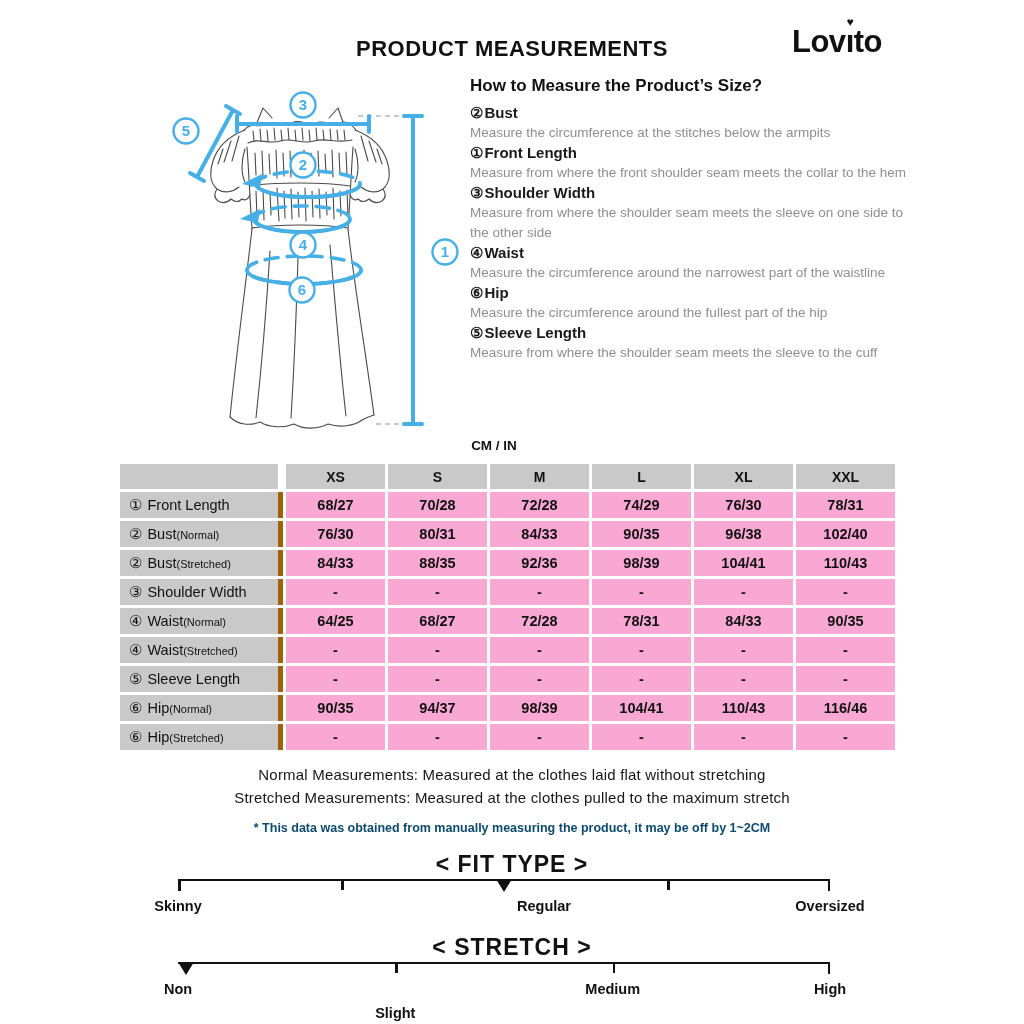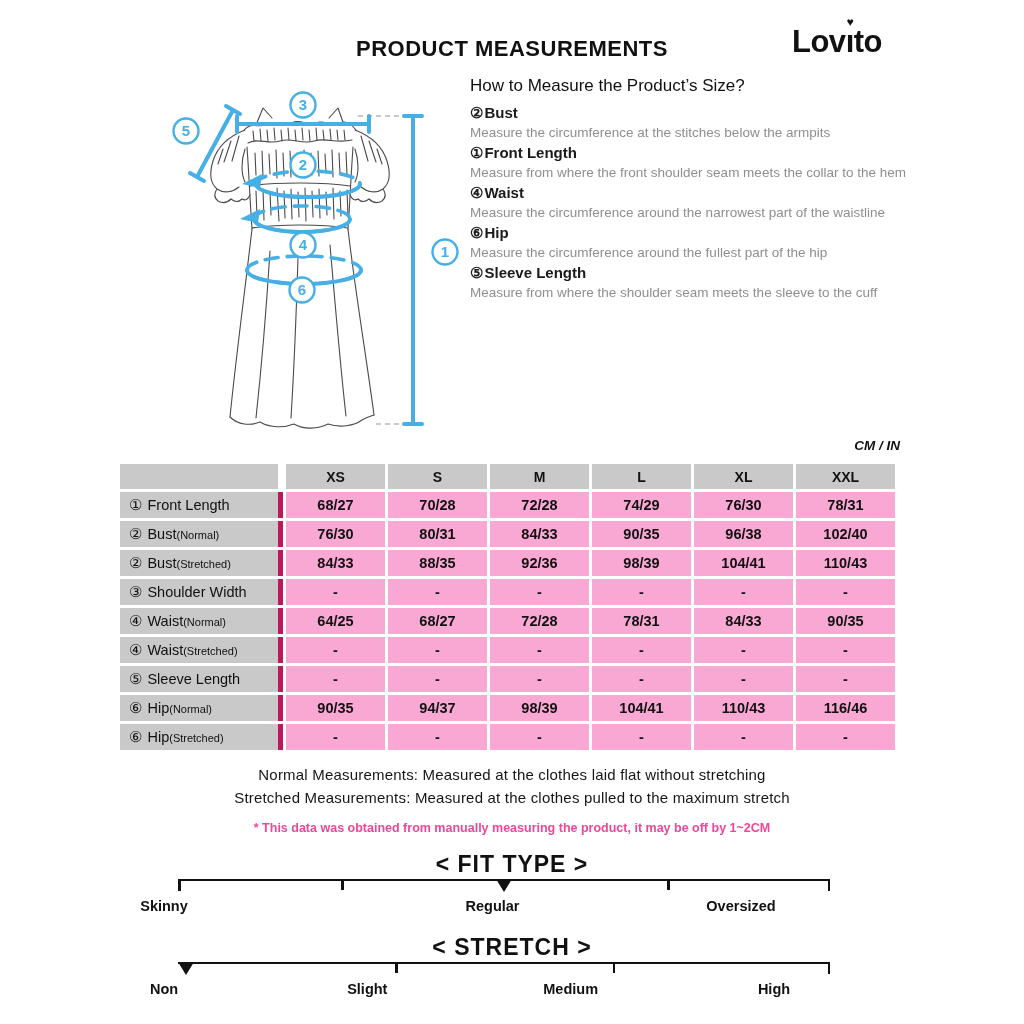--- a/index.html
+++ b/index.html
@@ -15,63 +15,63 @@
   .diagram{position:absolute;left:150px;top:85px;width:320px;height:360px;}
   .dl{fill:none;stroke:#4a4a4a;stroke-width:1.1;stroke-linecap:round;stroke-linejoin:round;}
   .cy{fill:none;stroke:#45AFE6;stroke-width:4;stroke-linecap:round;}
   .cyd{fill:none;stroke:#45AFE6;stroke-width:3.6;stroke-linecap:round;stroke-dasharray:13 9;}
   .cyfill{fill:#45AFE6;stroke:none;}
   .ccirc{fill:#fff;stroke:#45AFE6;stroke-width:2.4;}
   .cnum{fill:#45AFE6;font-size:15px;font-weight:700;text-anchor:middle;font-family:"Liberation Sans",sans-serif;}
   .leader{fill:none;stroke:#b8b8b8;stroke-width:1.6;stroke-dasharray:5 4;}
 
   .howto{position:absolute;left:470px;top:76px;width:442px;}
-  .howto-heading{font-size:17px;font-weight:400;margin:0 0 7px 0;color:#111;}
+  .howto-heading{font-size:17px;font-weight:700;margin:0 0 7px 0;color:#111;}
   .mi-title{font-size:15px;font-weight:700;line-height:20px;color:#1a1a1a;}
   .mi-num{margin-right:1px;}
   .mi-desc{font-size:13.5px;line-height:20px;color:#8e8e8e;margin:0;}
 
-  .unit-label{position:absolute;top:438px;left:120px;width:780px;text-align:right;
-    font-size:13.5px;font-weight:700;font-style:italic;}
+  .unit-label{position:absolute;top:438px;left:104px;width:780px;text-align:center;
+    font-size:13.5px;font-weight:700;}
 
   table.size-table{position:absolute;left:117px;top:461px;border-collapse:separate;border-spacing:3px;}
   .size-table th{background:#c9c9c9;font-size:14px;font-weight:700;width:99px;height:25px;
     text-align:center;padding:0;}
   .size-table th.corner{width:158px;border-right:5px solid #fff;}
   .size-table td.rl{background:#c9c9c9;text-align:left;padding:0 0 0 9px;font-size:14.5px;
-    white-space:nowrap;border-right:5px solid #be185d;height:26px;}
+    white-space:nowrap;border-right:5px solid #a16207;height:26px;}
   .rn{display:inline-block;margin-right:5px;font-size:15px;}
   .rs{font-size:11px;font-weight:400;}
   .size-table td.val{background:#f9a8d4;text-align:center;font-size:14.5px;font-weight:700;
     height:26px;padding:0;}
 
   .note{position:absolute;left:0;width:1024px;text-align:center;font-size:15px;font-weight:500;
     letter-spacing:.2px;color:#161616;}
   .note1{top:766px;} .note2{top:789px;}
   .disclaimer{position:absolute;left:0;width:1024px;top:821px;text-align:center;
-    font-size:12.5px;font-weight:600;color:#ec4899;}
+    font-size:12.5px;font-weight:600;color:#0c4a6e;}
 
   .scale-title{position:absolute;left:0;width:1024px;text-align:center;font-size:23px;
     font-weight:700;letter-spacing:1px;}
   .fit-title{top:851px;} .stretch-title{top:934px;}
 
   .sline{position:absolute;left:178px;width:652px;height:12px;border-top:2.5px solid #111;}
   .fit-line{top:879px;} .stretch-line{top:962px;}
   .tick{position:absolute;top:0;width:2.5px;height:9px;background:#111;}
   .t0{left:0;height:10px;} .t100{right:0;height:10px;}
   .t25{left:25%;} .t75{left:75%;} .t33{left:33.33%;} .t66{left:66.67%;}
   .pointer{position:absolute;top:-2px;width:0;height:0;
     border-left:8px solid transparent;border-right:8px solid transparent;border-top:13px solid #111;}
   .pointer-center{left:50%;transform:translateX(-50%);}
   .pointer-start{left:0;}
 
-  .slabels{position:absolute;left:164px;width:577px;height:18px;}
-  .fit-labels{top:898px;} .stretch-labels{top:981px;padding-left:33px;}
+  .slabels{position:absolute;left:178px;width:652px;height:18px;}
+  .fit-labels{top:898px;} .stretch-labels{top:981px;}
   .sl{position:absolute;transform:translateX(-50%);font-size:14.5px;font-weight:700;white-space:nowrap;}
-  .sl-0{left:0;} .sl-50{left:50%;margin-left:40px;} .sl-100{left:100%;} .sl-33{left:33.33%;} .sl-66{left:66.67%;}
+  .sl-0{left:0;} .sl-50{left:50%;margin-left:40px;} .sl-100{left:100%;} .sl-33{left:33.33%;margin-top:24px;} .sl-66{left:66.67%;}
 </style>
 </head>
 <body>
 
 <div class="page">
 
   <div class="page-title">PRODUCT MEASUREMENTS</div>
 
   <div class="logo"><span>Lov</span><span class="brand-i"><span class="brand-heart">♥</span><span>ı</span></span><span>to</span></div>
 
@@ -133,20 +133,24 @@
 
     <div class="mi">
       <div class="mi-title"><span class="mi-num">②</span><span>Bust</span></div>
       <p class="mi-desc">Measure the circumference at the stitches below the armpits</p>
     </div>
     <div class="mi">
       <div class="mi-title"><span class="mi-num">①</span><span>Front Length</span></div>
       <p class="mi-desc">Measure from where the front shoulder seam meets the collar to the hem</p>
     </div>
     <div class="mi">
+      <div class="mi-title"><span class="mi-num">③</span><span>Shoulder Width</span></div>
+      <p class="mi-desc">Measure from where the shoulder seam meets the sleeve on one side to the other side</p>
+    </div>
+    <div class="mi">
       <div class="mi-title"><span class="mi-num">④</span><span>Waist</span></div>
       <p class="mi-desc">Measure the circumference around the narrowest part of the waistline</p>
     </div>
     <div class="mi">
       <div class="mi-title"><span class="mi-num">⑥</span><span>Hip</span></div>
       <p class="mi-desc">Measure the circumference around the fullest part of the hip</p>
     </div>
     <div class="mi">
       <div class="mi-title"><span class="mi-num">⑤</span><span>Sleeve Length</span></div>
       <p class="mi-desc">Measure from where the shoulder seam meets the sleeve to the cuff</p>

